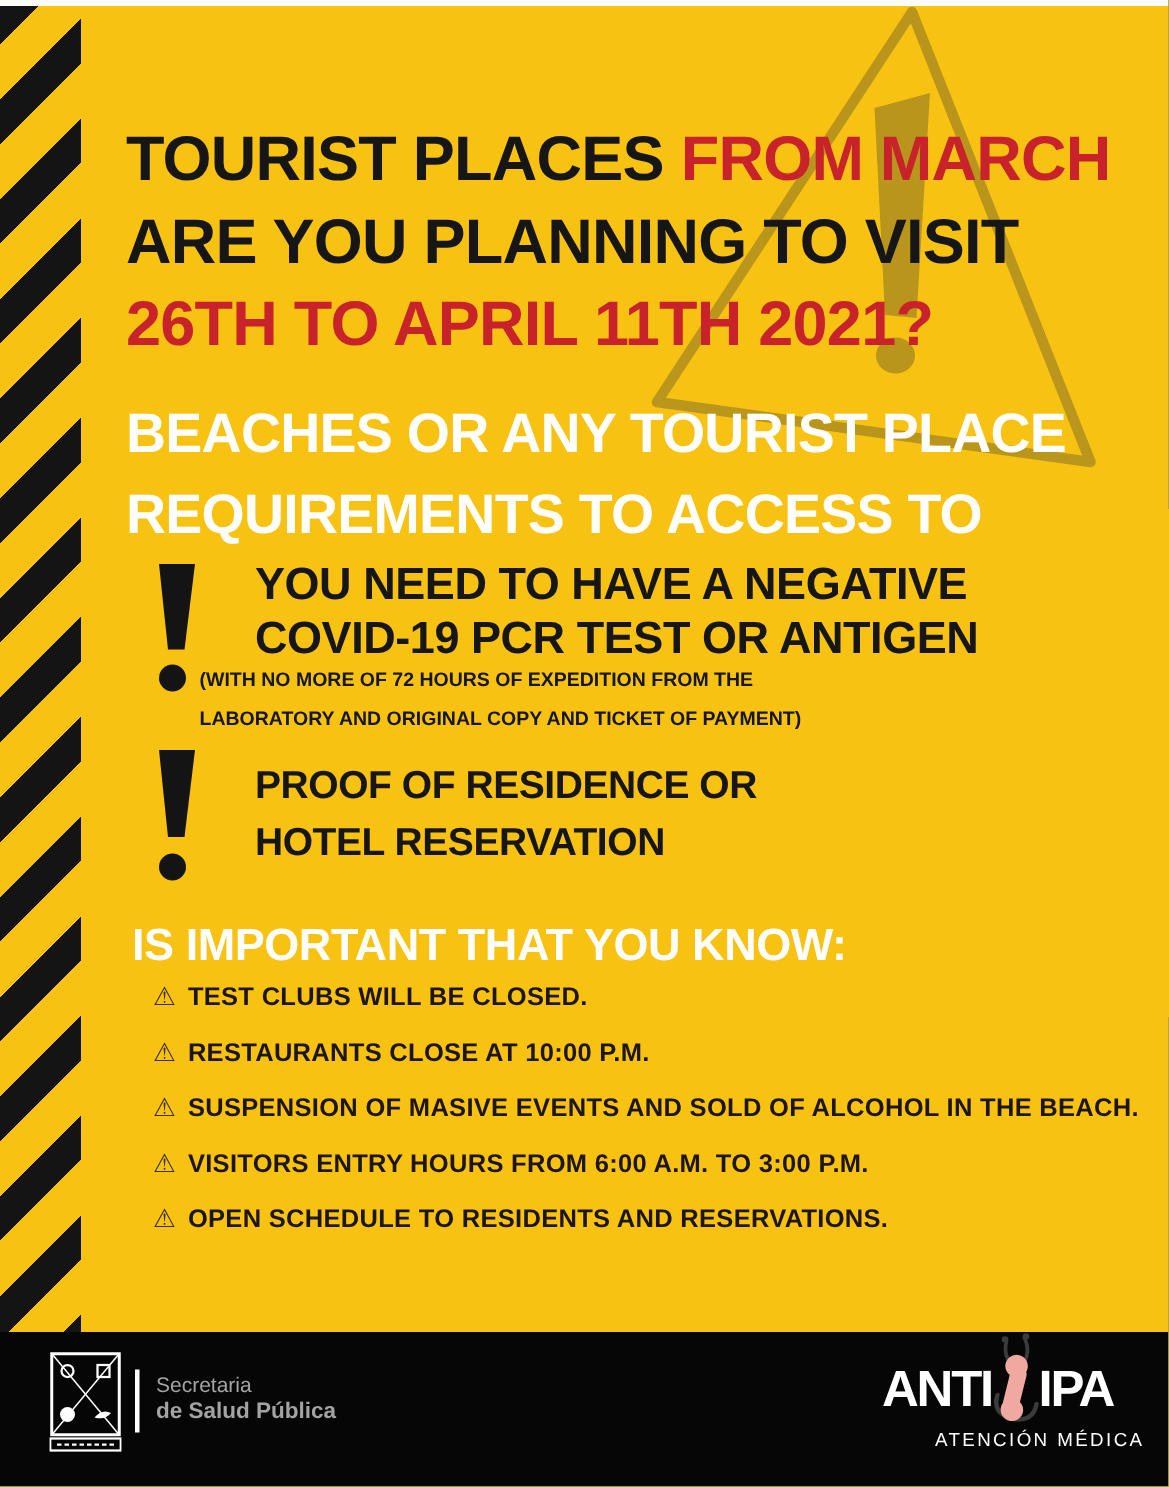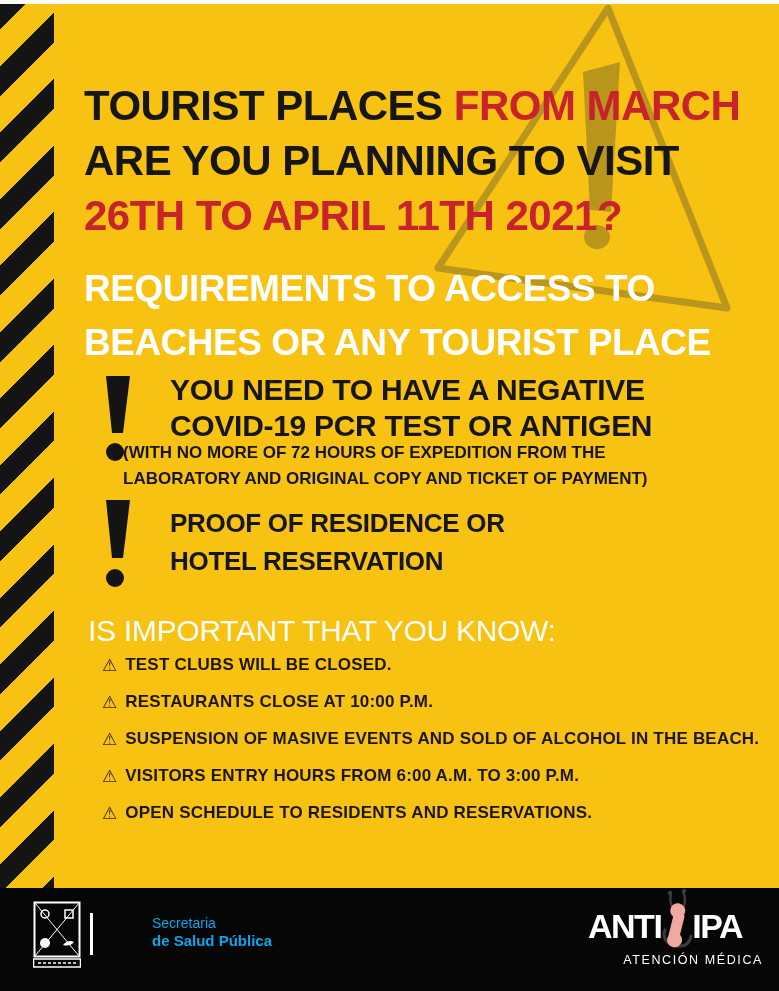--- a/index.html
+++ b/index.html
@@ -26,41 +26,41 @@
     font-size:37px;line-height:54px;font-weight:800;letter-spacing:-.5px;
     color:#ffffff;white-space:nowrap;
   }
   .bang{position:absolute;z-index:2;}
   .req-title{
     position:absolute;left:140px;z-index:2;
     font-size:30px;line-height:36px;font-weight:800;letter-spacing:-.3px;
     color:var(--black,#161616);white-space:nowrap;margin-left:30px;
   }
   .req-note{
-    position:absolute;left:123px;z-index:2;
-    font-size:17px;line-height:26px;font-weight:700;letter-spacing:0;
+    position:absolute;left:133px;z-index:2;
+    font-size:13px;line-height:26px;font-weight:700;letter-spacing:0;
     color:var(--black,#161616);white-space:nowrap;
   }
   .know-heading{
     position:absolute;left:88px;top:614px;z-index:2;
-    font-size:30px;font-weight:400;color:#ffffff;letter-spacing:-.3px;white-space:nowrap;
+    font-size:30px;font-weight:700;color:#ffffff;letter-spacing:-.3px;white-space:nowrap;
   }
   .know-list{position:absolute;left:102px;top:654px;z-index:2;display:flex;flex-direction:column;gap:15px;}
   .know-item{display:flex;align-items:center;gap:8px;height:22px;}
   .know-item .w-icon{
     font-family:"DejaVu Sans",sans-serif;font-size:17px;line-height:17px;
     color:#3a2c10;flex:0 0 auto;
   }
   .know-item .w-text{
     font-size:17px;font-weight:700;color:#1d1608;letter-spacing:.2px;white-space:nowrap;
   }
   .footer{position:absolute;left:0;top:888px;width:779px;height:103px;background:var(--footer,#060606);z-index:4;}
   .crest{position:absolute;left:33px;top:13px;}
   .footer-divider{position:absolute;left:90px;top:25px;width:3px;height:42px;background:#ffffff;}
-  .ministry{position:absolute;left:104px;top:27px;color:#0ea5e9;margin-left:48px;}
+  .ministry{position:absolute;left:104px;top:27px;color:#a3a3a3;}
   .ministry .m1{font-size:14px;font-weight:400;line-height:17px;}
   .ministry .m2{font-size:15px;font-weight:700;line-height:18px;}
   .brand{position:absolute;left:588px;top:16px;width:175px;}
   .brand-row{display:flex;align-items:flex-end;color:#ffffff;
     font-size:34px;font-weight:900;letter-spacing:-1.5px;line-height:40px;}
   .brand-row .phone-c{margin:0 1px -2px 2px;overflow:visible;}
   .brand-tagline{
     margin-top:7px;text-align:right;color:#ffffff;
     font-size:12.5px;font-weight:400;letter-spacing:1.6px;white-space:nowrap;
   }
@@ -81,22 +81,22 @@
     </g>
   </svg>
 
   <div class="title">
     <div><span>TOURIST PLACES</span> <span class="red">FROM MARCH</span></div>
     <div><span>ARE YOU PLANNING TO VISIT</span></div>
     <div class="red">26TH TO APRIL 11TH 2021?</div>
   </div>
 
   <div class="access-heading">
+    <div>BEACHES OR ANY TOURIST PLACE</div>
     <div>REQUIREMENTS TO ACCESS TO</div>
-    <div>BEACHES OR ANY TOURIST PLACE</div>
   </div>
 
   <svg class="bang" style="left:102px;top:376px;" width="32" height="86" viewBox="0 0 32 86">
     <polygon points="4,0 28,0 21,57 10,57" fill="#141414"></polygon>
     <circle cx="13" cy="76" r="9" fill="#141414"></circle>
   </svg>
   <div class="req-title" style="top:372px;">
     <div>YOU NEED TO HAVE A NEGATIVE</div>
     <div>COVID-19 PCR TEST OR ANTIGEN</div>
   </div>

